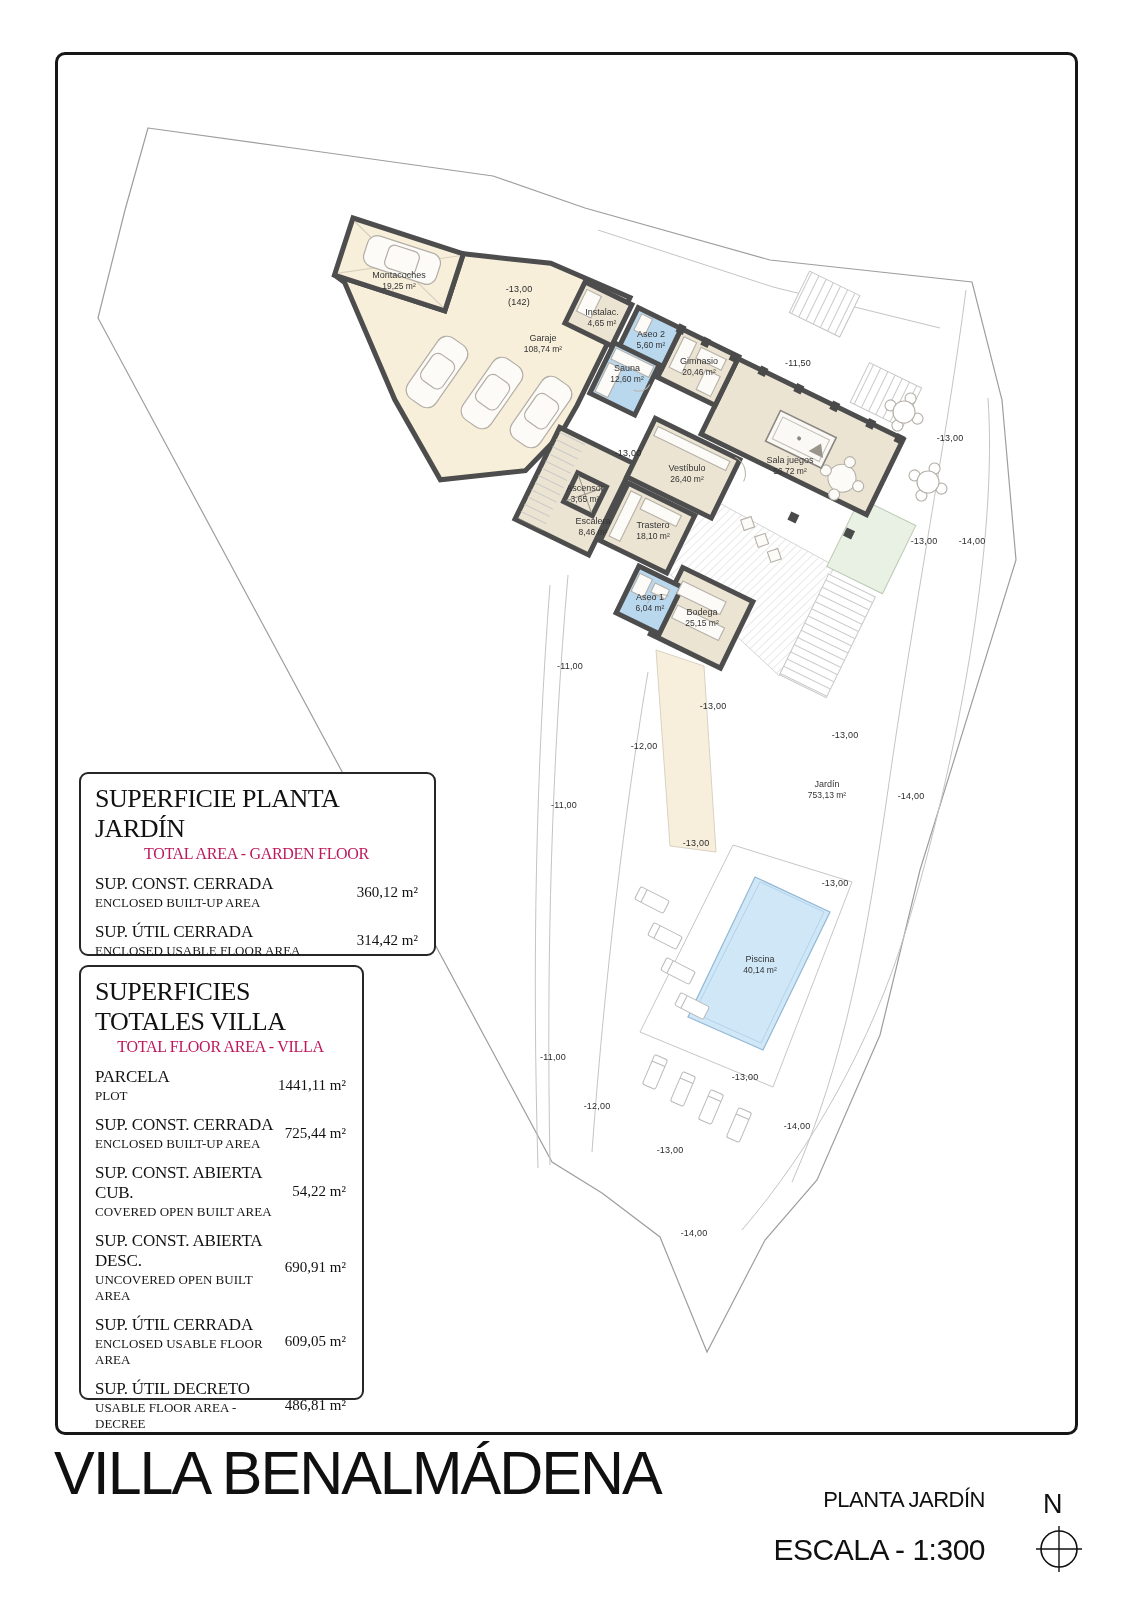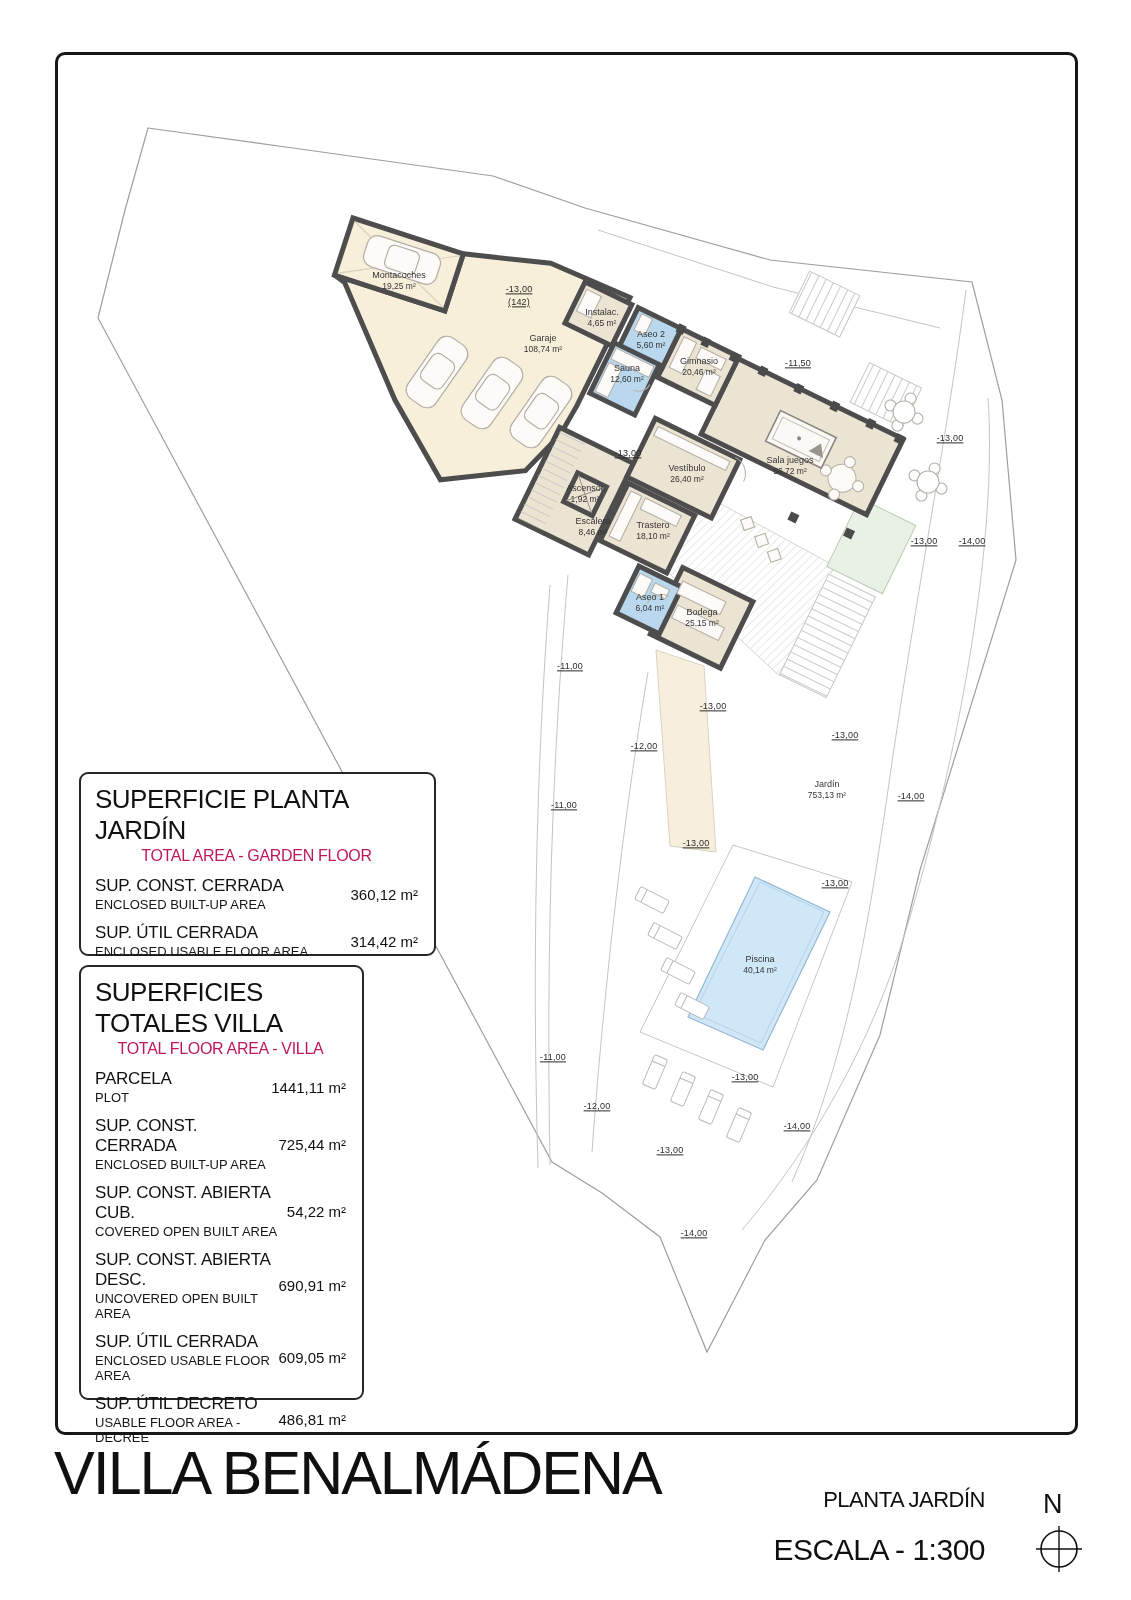--- a/index.html
+++ b/index.html
@@ -5,24 +5,24 @@
   html,body{margin:0;padding:0;background:#e8e8e8;}
   .page{position:relative;width:1131px;height:1600px;background:#ffffff;overflow:hidden;
         font-family:"Liberation Sans",sans-serif;color:#1c1c1c;}
   .plan-svg{position:absolute;left:0;top:0;}
   .frame{position:absolute;left:55px;top:52px;width:1017px;height:1377px;
          border:3px solid #171717;border-radius:10px;pointer-events:none;}
   
   .pl{position:absolute;transform:translate(-50%,-50%);text-align:center;white-space:nowrap;
       font-size:9px;line-height:1.25;color:#343434;}
   .pl .ar{font-size:8.5px;}
-  .elev{font-size:9px;color:#2b2b2b;letter-spacing:.2px;text-decoration:underline;}
+  .elev{font-size:9px;color:#2b2b2b;letter-spacing:.2px;}
   
   .tbl{position:absolute;background:#ffffff;border:2.5px solid #262626;border-radius:9px;
-       padding:10px 16px 8px 14px;box-sizing:border-box;}
+       padding:10px 16px 8px 14px;box-sizing:border-box;font-family:Liberation Serif, serif;}
   .tbl-title{font-size:26px;letter-spacing:-.5px;color:#111;}
   .tbl-sub{font-size:16px;letter-spacing:-.3px;color:#be185d;margin-top:1px;text-align:center;}
   .t-row{display:flex;align-items:center;justify-content:space-between;margin-top:11px;}
   .t-label{font-size:17px;color:#111;letter-spacing:-.2px;}
   .t-sublabel{font-size:13px;color:#161616;margin-top:1px;}
   .t-value{font-size:15px;color:#111;padding-left:8px;white-space:nowrap;text-align:right;}
   
   .villa-title{position:absolute;left:54px;top:1438px;font-size:61px;letter-spacing:-2px;color:#101010;}
   .villa-sub{position:absolute;left:58px;top:1514px;font-size:27px;letter-spacing:-.5px;color:#101010;}
   .plan-name{position:absolute;right:146px;top:1487px;font-size:22px;letter-spacing:-.5px;color:#101010;}
@@ -242,21 +242,21 @@
   </svg>
 
   <div class="pl room" style="left:399px;top:281px"><span>Montacoches</span><br><span class="ar">19,25 m²</span></div>
   <div class="pl room" style="left:543px;top:344px"><span>Garaje</span><br><span class="ar">108,74 m²</span></div>
   <div class="pl room" style="left:602px;top:318px"><span>Instalac.</span><br><span class="ar">4,65 m²</span></div>
   <div class="pl room" style="left:651px;top:340px"><span>Aseo 2</span><br><span class="ar">5,60 m²</span></div>
   <div class="pl room" style="left:627px;top:374px"><span>Sauna</span><br><span class="ar">12,60 m²</span></div>
   <div class="pl room" style="left:699px;top:367px"><span>Gimnasio</span><br><span class="ar">20,46 m²</span></div>
   <div class="pl room" style="left:687px;top:474px"><span>Vestíbulo</span><br><span class="ar">26,40 m²</span></div>
   <div class="pl room" style="left:790px;top:466px"><span>Sala juegos</span><br><span class="ar">56,72 m²</span></div>
-  <div class="pl room" style="left:585px;top:494px"><span>Ascensor</span><br><span class="ar">1,92 m²</span></div>
+  <div class="pl room" style="left:585px;top:494px"><span>Ascensor</span><br><span class="ar">3,65 m²</span></div>
   <div class="pl room" style="left:593px;top:527px"><span>Escalera</span><br><span class="ar">8,46 m²</span></div>
   <div class="pl room" style="left:653px;top:531px"><span>Trastero</span><br><span class="ar">18,10 m²</span></div>
   <div class="pl room" style="left:650px;top:603px"><span>Aseo 1</span><br><span class="ar">6,04 m²</span></div>
   <div class="pl room" style="left:702px;top:618px"><span>Bodega</span><br><span class="ar">25,15 m²</span></div>
   <div class="pl room" style="left:827px;top:790px"><span>Jardín</span><br><span class="ar">753,13 m²</span></div>
   <div class="pl room" style="left:760px;top:965px"><span>Piscina</span><br><span class="ar">40,14 m²</span></div>
 
   <div class="pl elev" style="left:519px;top:290px">-13,00</div>
   <div class="pl elev" style="left:519px;top:303px">(142)</div>
   <div class="pl elev" style="left:798px;top:364px">-11,50</div>

